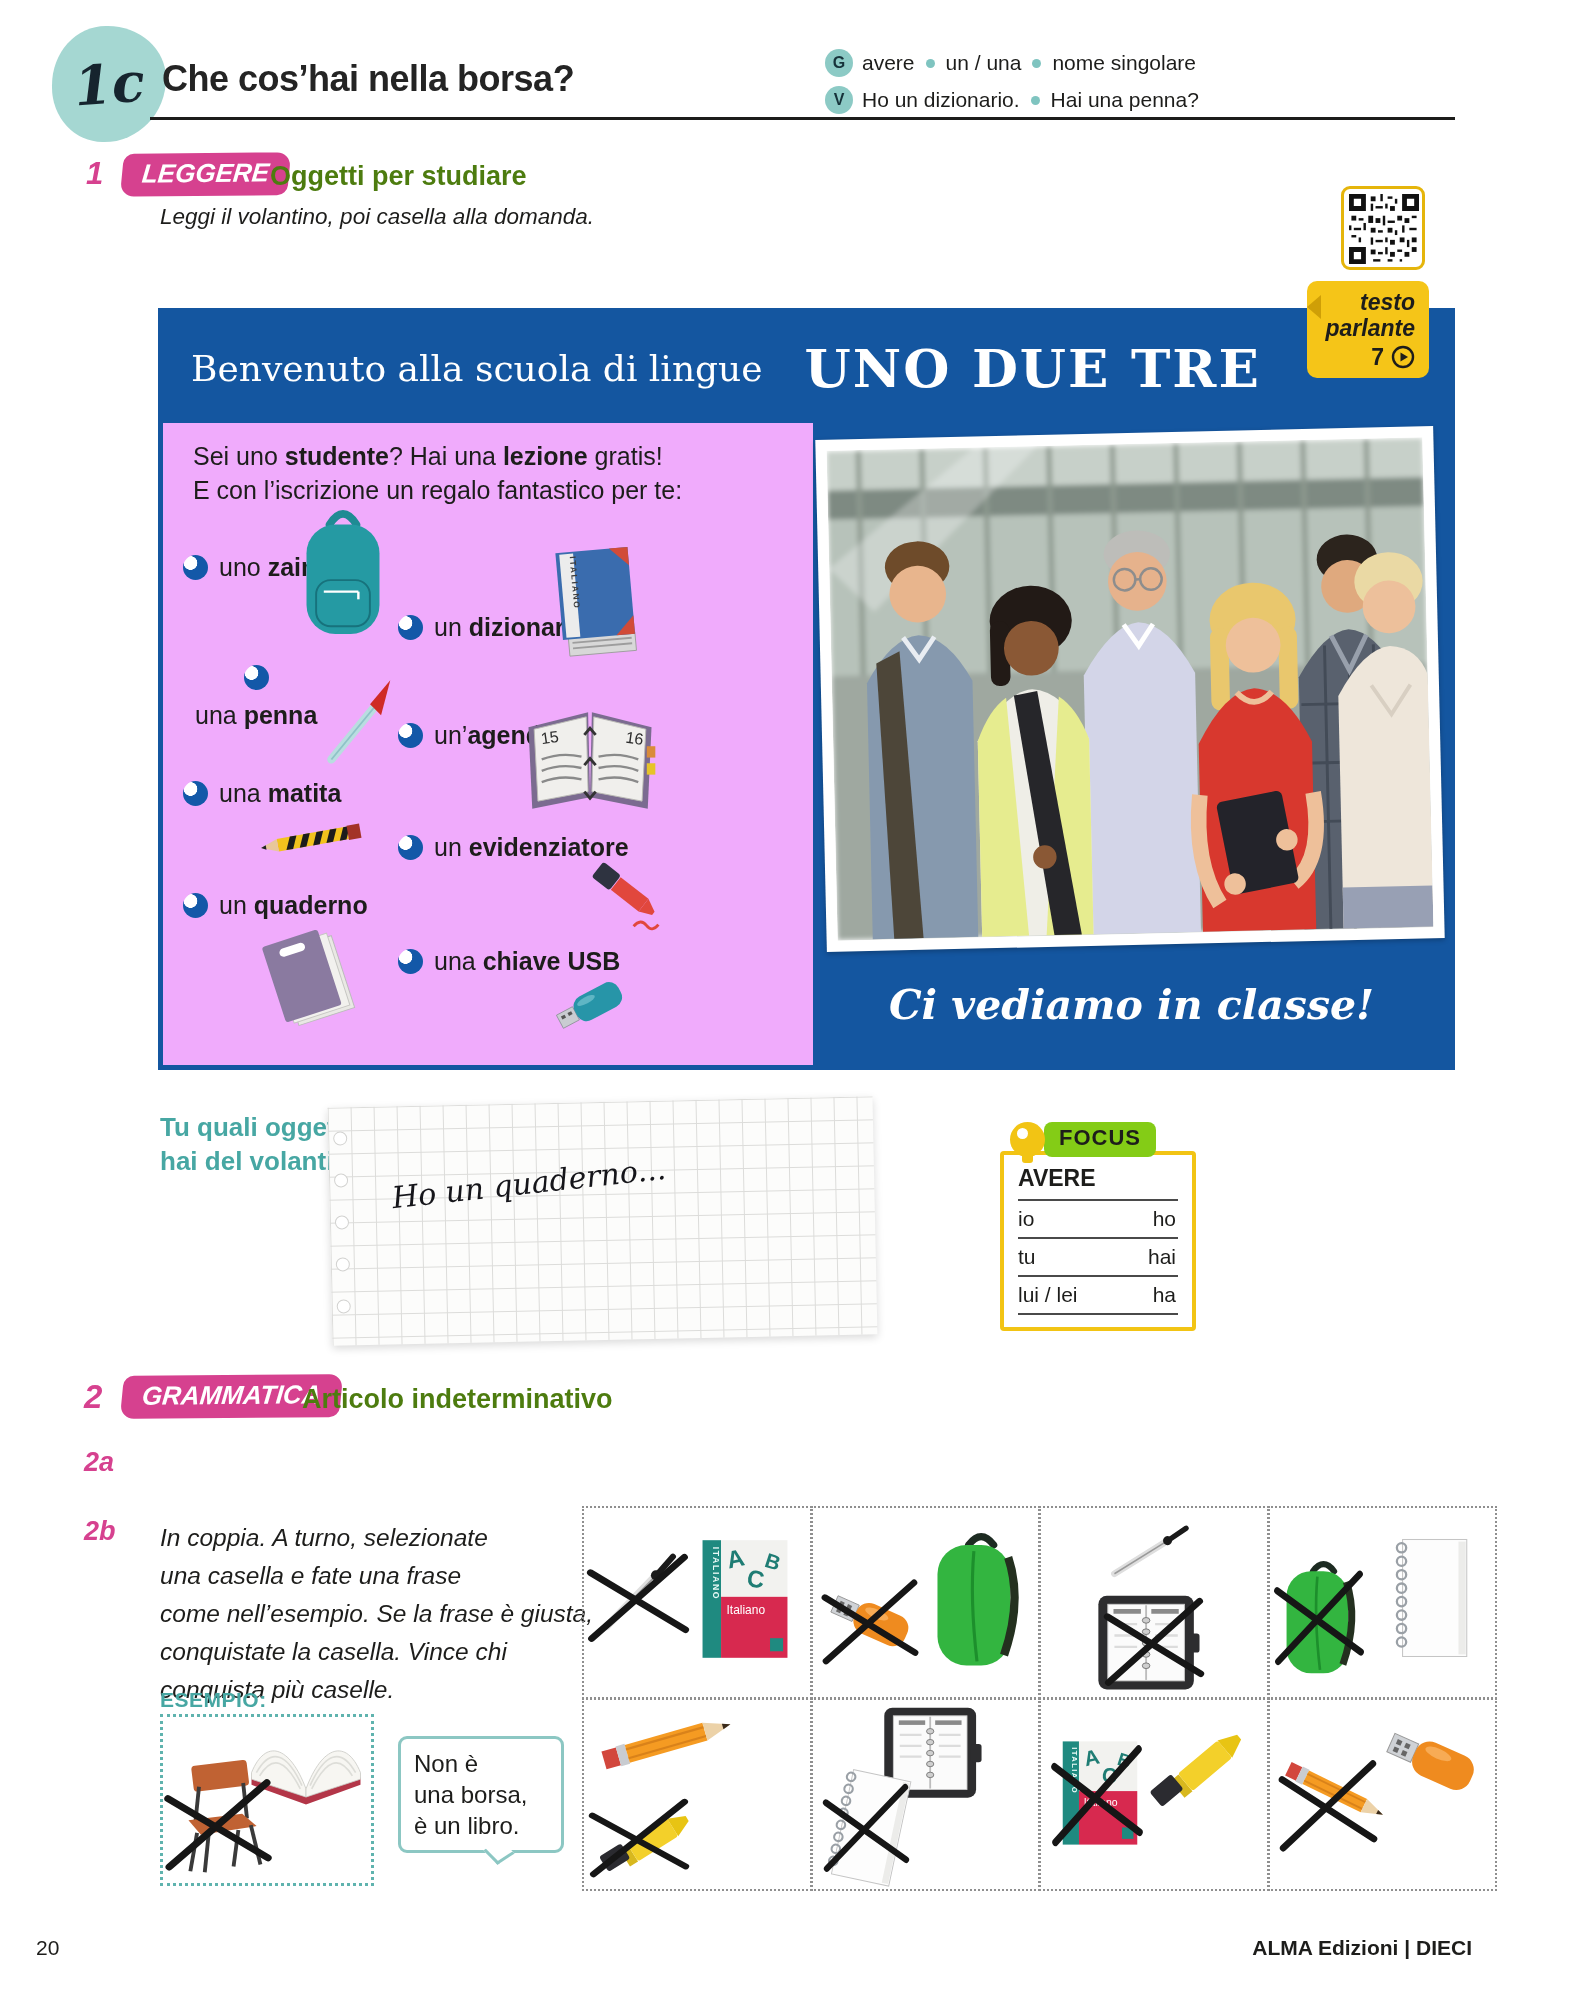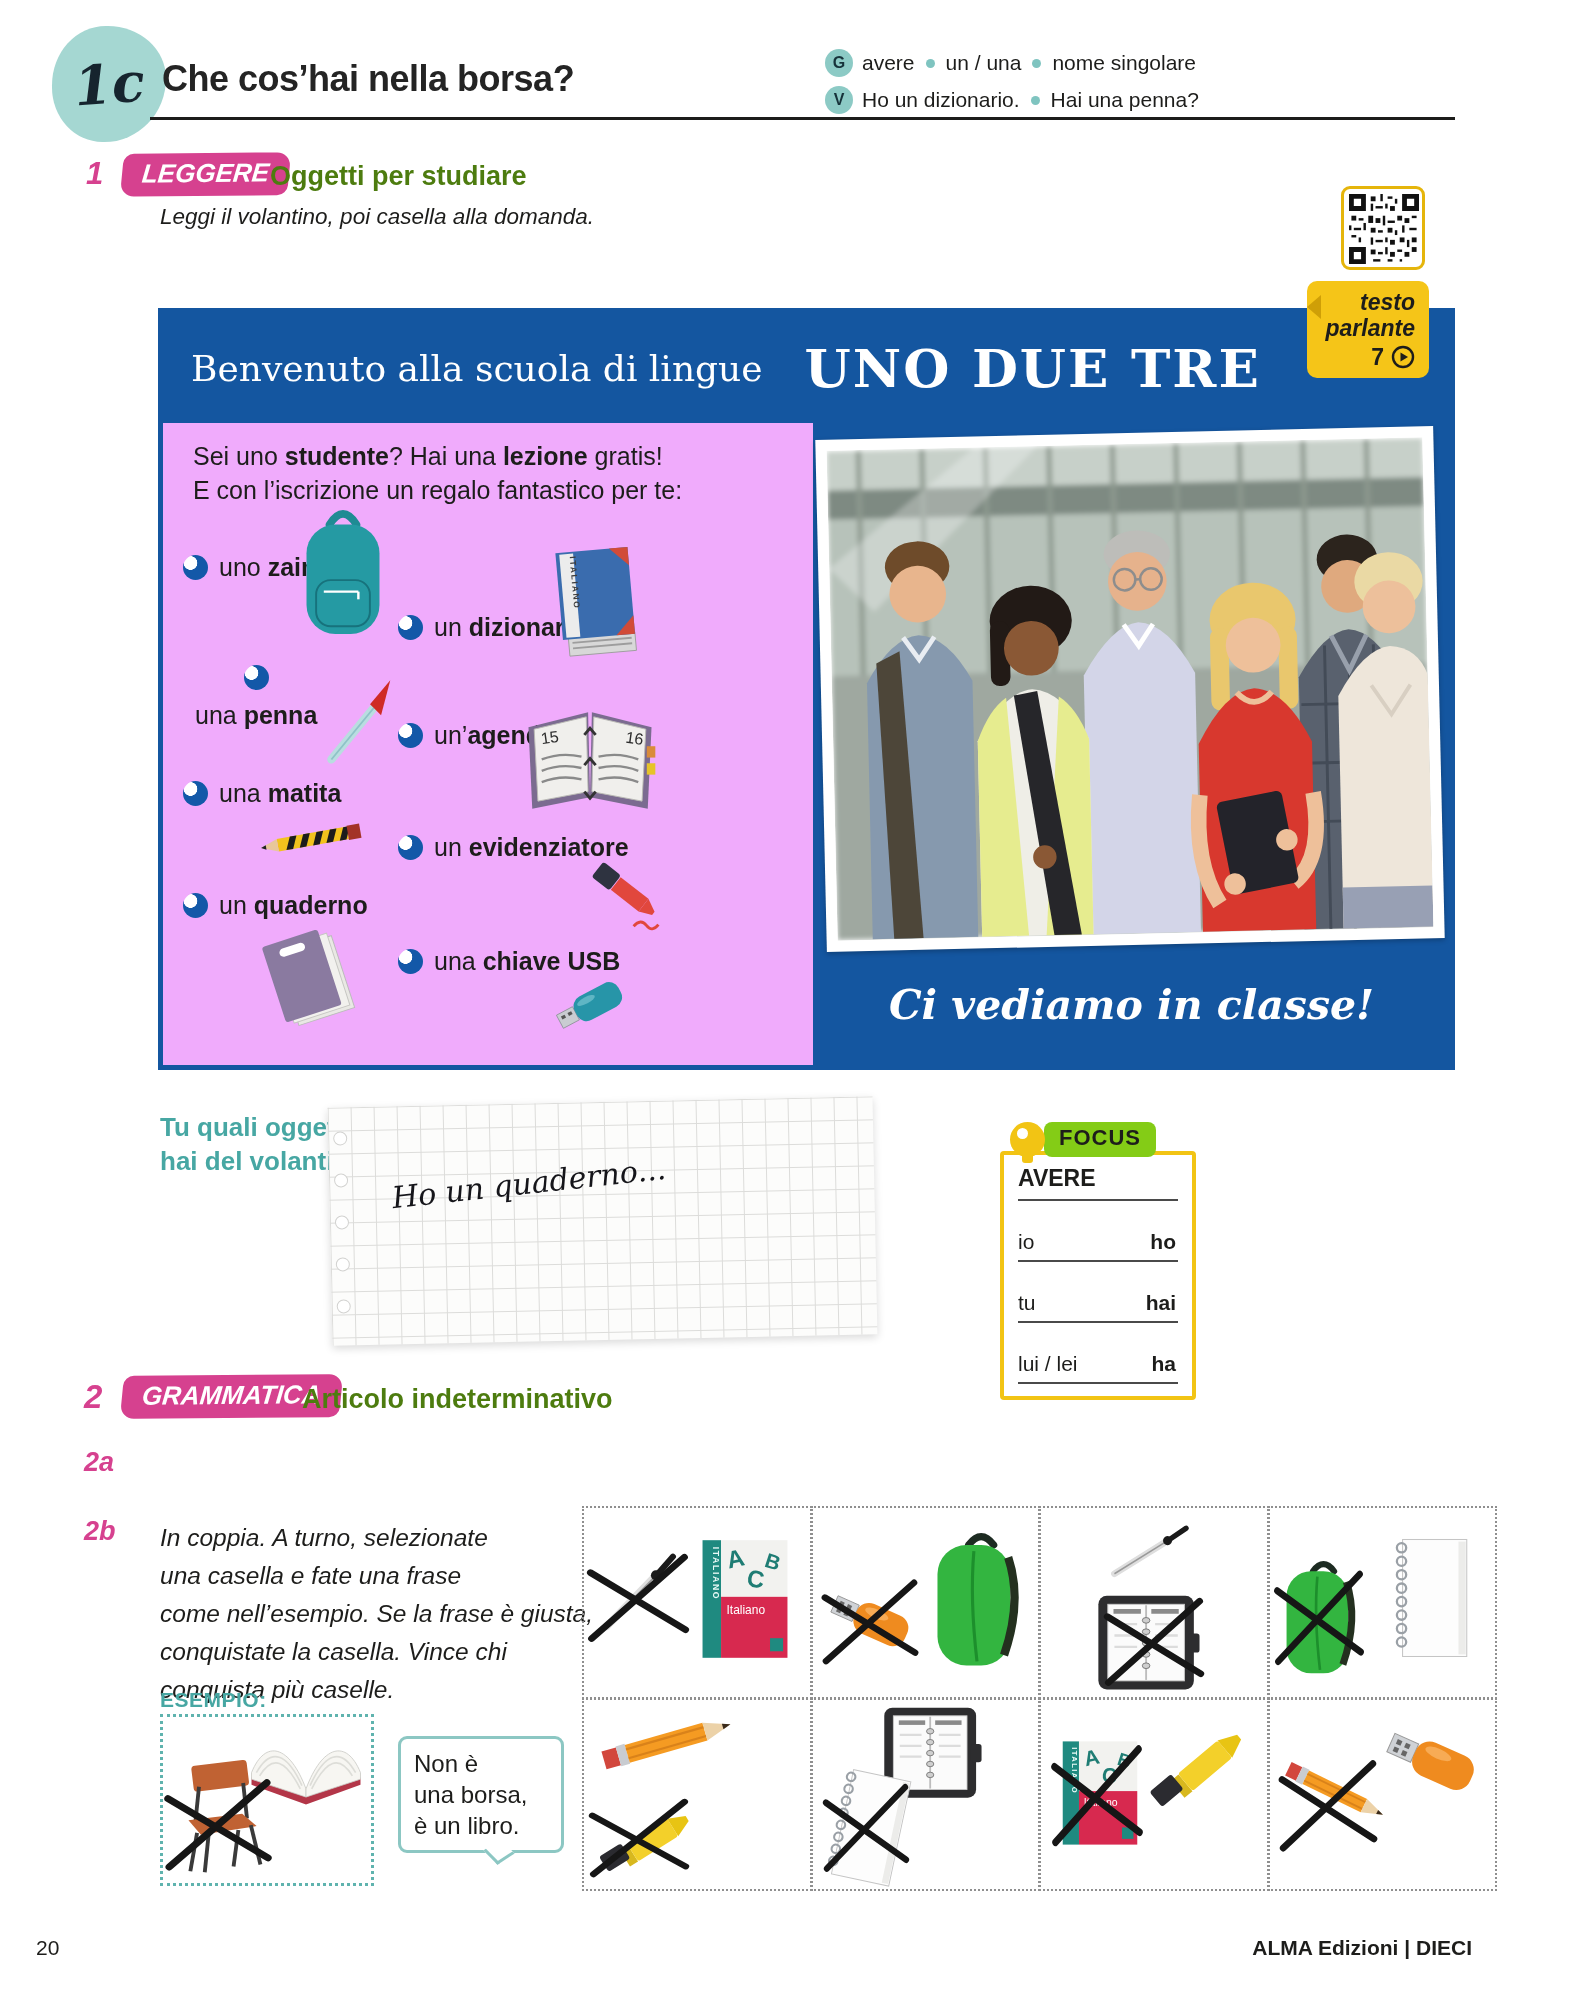--- a/index.html
+++ b/index.html
@@ -54,22 +54,22 @@
   .handwriting{position:absolute;left:62px;top:62px;font-family:"DejaVu Serif",serif;font-style:italic;
                font-size:30px;transform:rotate(-5deg);color:#15151a;}
   .focus-wrap{left:1000px;top:1122px;width:196px;}
   .focus-tab{position:relative;left:44px;display:inline-block;background:#84cc16;color:#1d1d1b;font-weight:bold;
              font-size:22px;letter-spacing:1px;padding:3px 15px 6px;border-radius:8px;z-index:2;}
   .focus-bulb{position:absolute;left:10px;top:0px;width:35px;height:35px;border-radius:50%;background:#f2c414;z-index:3;}
   .focus-bulb::before{content:'';position:absolute;left:7px;top:6px;width:11px;height:11px;border-radius:50%;background:#fff;}
   .focus-bulb::after{content:'';position:absolute;left:12px;top:33px;width:11px;height:8px;background:#f2c414;border-radius:0 0 3px 3px;}
   .focus-box{position:relative;margin-top:-6px;border:4px solid #f2c414;border-radius:4px;background:#fff;padding:10px 14px 12px;z-index:1;}
   .focus-title{font-weight:bold;font-size:23px;border-bottom:2px solid #4a4a4a;padding-bottom:7px;}
-  .focus-row{display:flex;justify-content:space-between;font-size:21px;padding:6px 2px 6px 0;border-bottom:2px solid #4a4a4a;margin-top:23px;}
-  .focus-row .v{font-weight:bold;}
+  .focus-row{display:flex;justify-content:space-between;font-size:21px;padding:6px 2px 6px 0;border-bottom:2px solid #4a4a4a;}
+  .focus-row .v{font-weight:normal;}
   
   .ex-label{font-style:italic;font-weight:bold;color:#d6418f;font-size:27px;}
   .ex-text{font-size:24px;}
   .ex2b-lines{font-style:italic;font-size:24.5px;line-height:38px;}
   .esempio{color:#47a7a3;font-weight:bold;font-size:21px;letter-spacing:0.5px;}
   .example-box{left:160px;top:1714px;width:214px;height:172px;border:3px dotted #5fb3ae;box-sizing:border-box;}
   .bubble{left:398px;top:1736px;width:134px;border:3px solid #8cc7c3;border-radius:9px;background:#fff;
           padding:9px 13px;font-size:24px;line-height:31px;}
   .bubble::after{content:'';position:absolute;left:88px;bottom:-12px;width:17px;height:17px;background:#fff;
                  border-right:3px solid #8cc7c3;border-bottom:3px solid #8cc7c3;transform:rotate(45deg) skewX(-12deg);}

